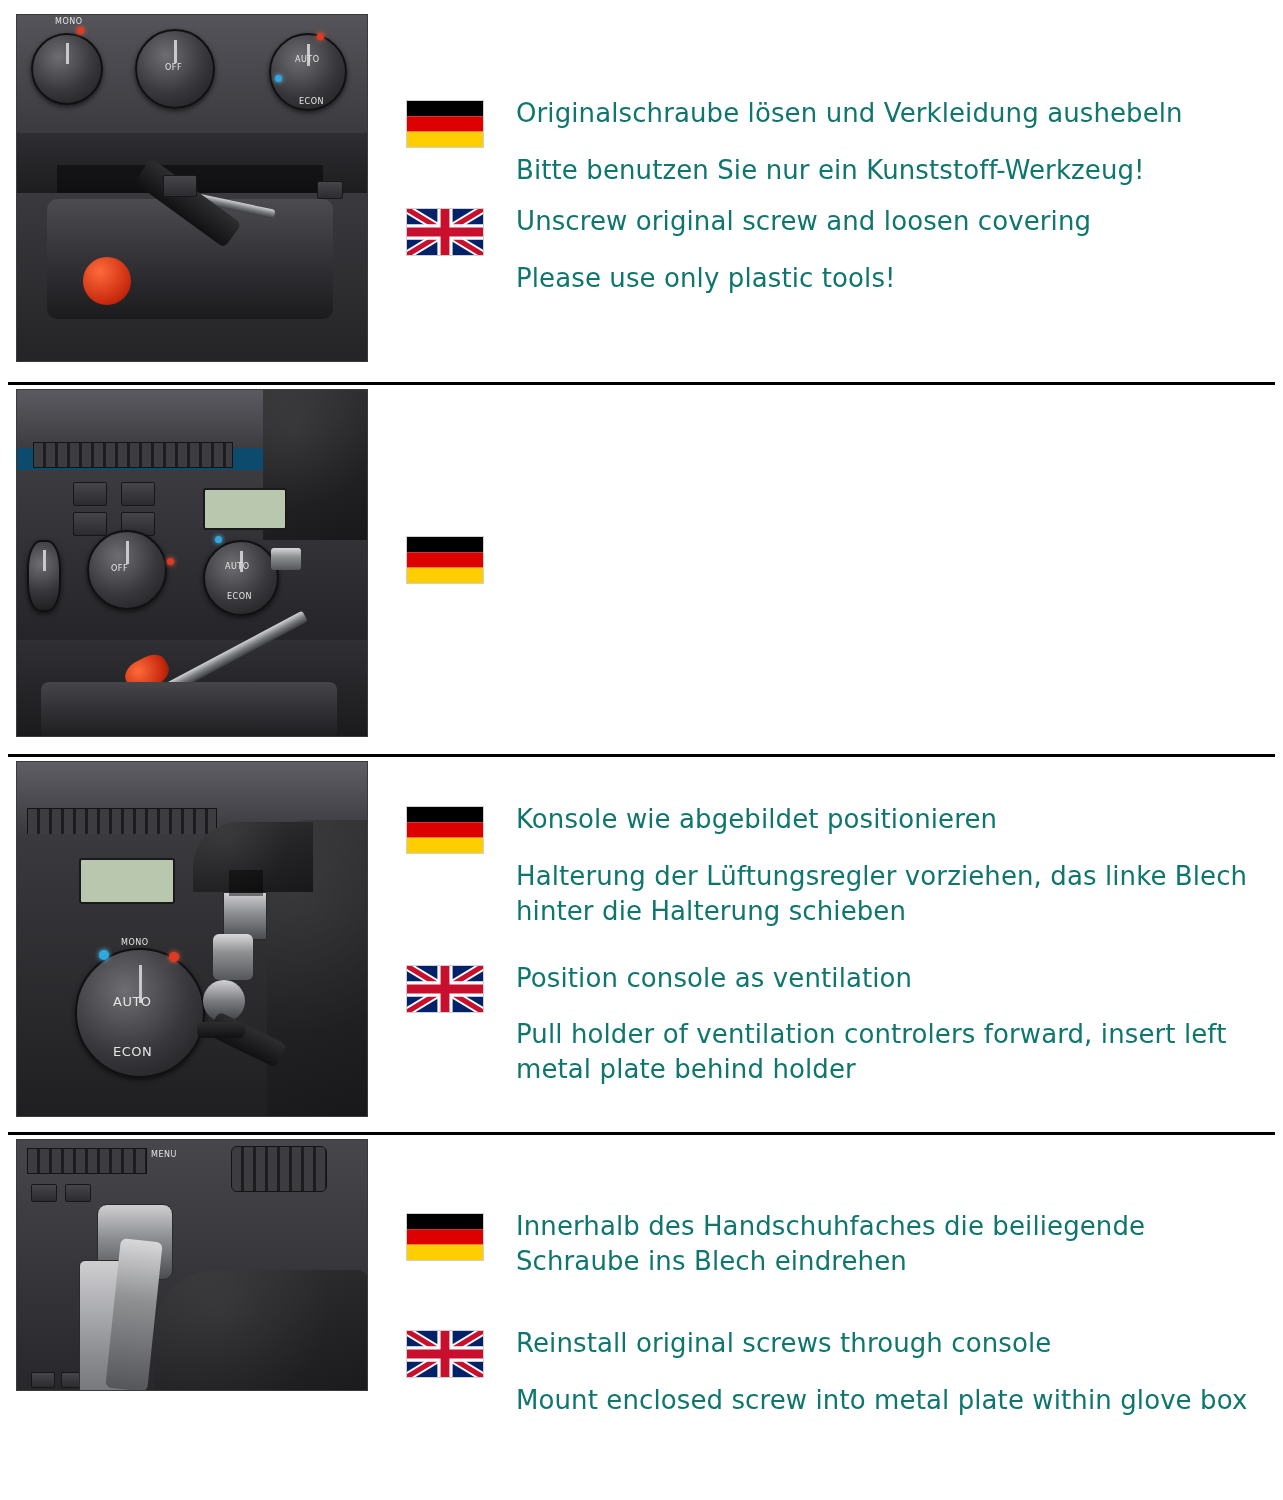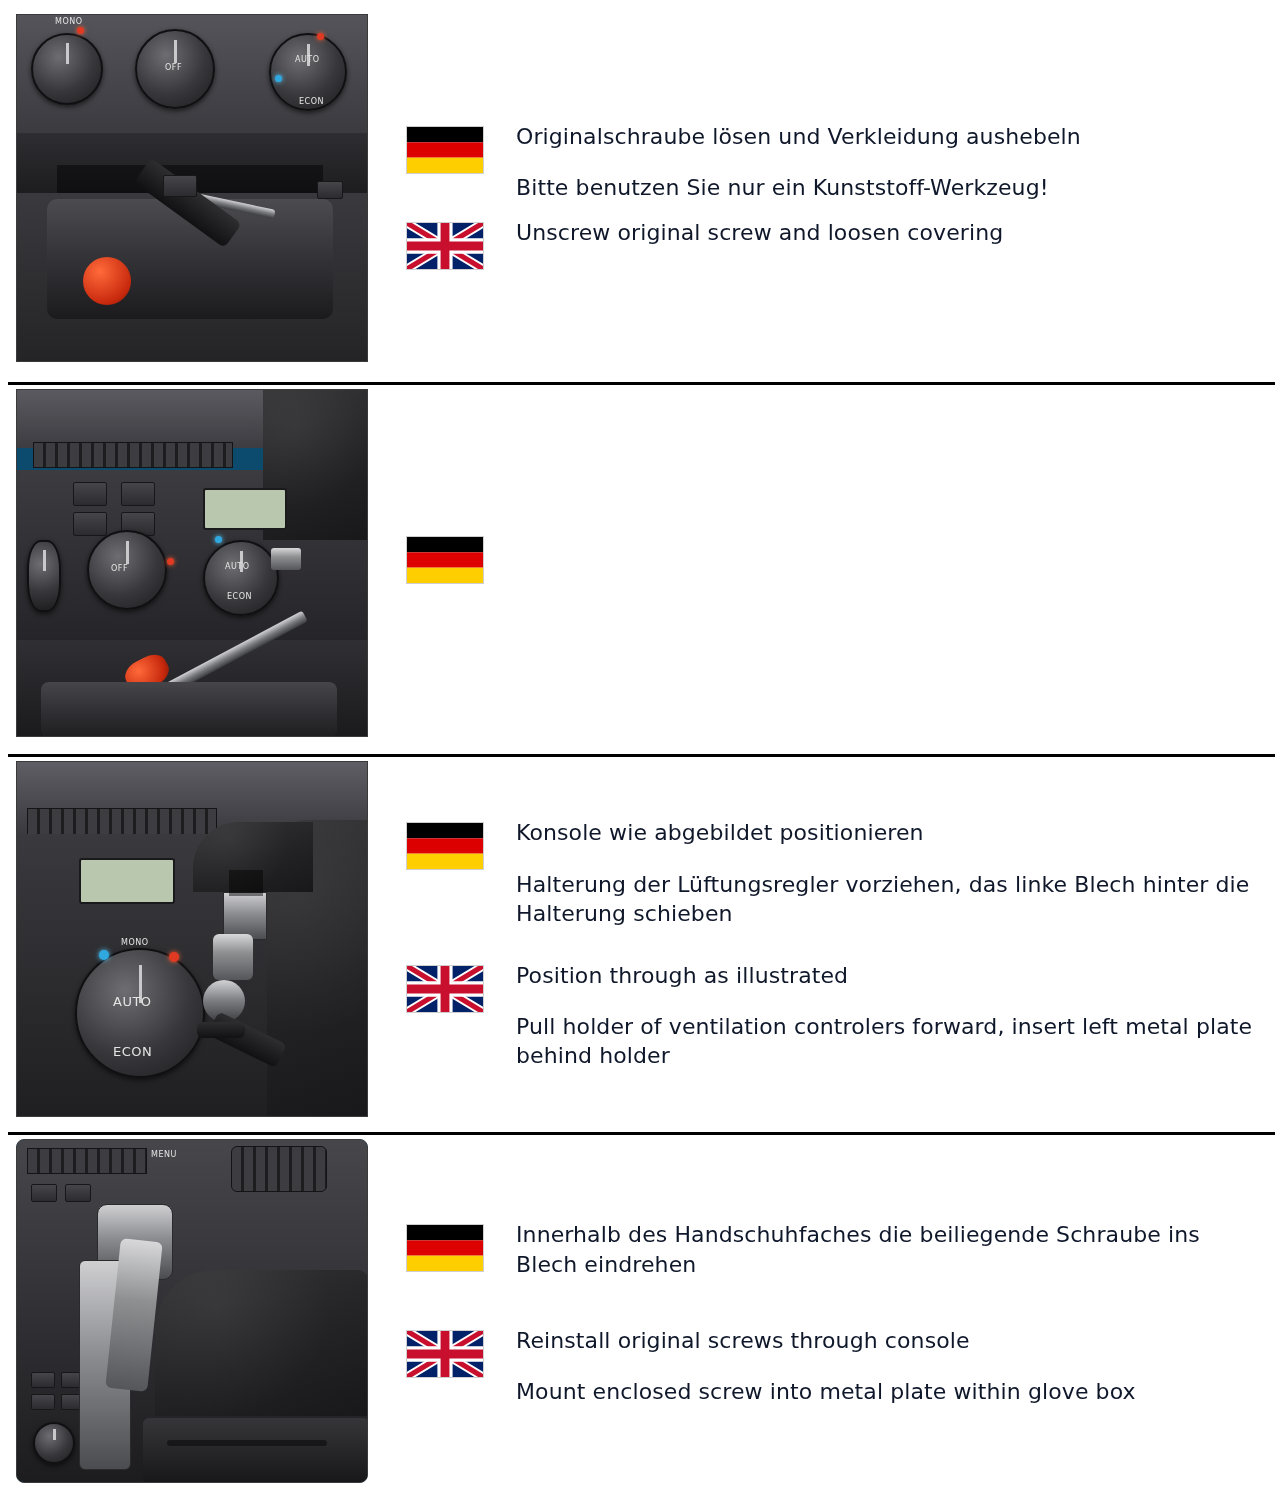--- a/index.html
+++ b/index.html
@@ -56,23 +56,23 @@
     border: 1px solid #cfcfcf;
     position: relative;
     overflow: hidden;
   }
   .flag svg { display: block; width: 100%; height: 100%; }
   .lines {
     flex: 1 1 auto;
     padding-top: 0px;
   }
   .line {
-    font-size: 22px;
+    font-size: 26px;
     line-height: 1.34;
-    color: #0f172a;
+    color: #0f766e;
     margin: 0 0 22px 0;
     letter-spacing: 0.1px;
   }
   .line:last-child { margin-bottom: 0; }
 
   
   .ph {
     position: absolute;
     inset: 0;
   }
@@ -222,20 +222,21 @@
           <svg viewBox="0 0 60 36" preserveAspectRatio="none">
             <rect width="60" height="36" fill="#012169"></rect>
             <path d="M0,0 L60,36 M60,0 L0,36" stroke="#ffffff" stroke-width="7"></path>
             <path d="M0,0 L60,36 M60,0 L0,36" stroke="#c8102e" stroke-width="4"></path>
             <path d="M30,0 V36 M0,18 H60" stroke="#ffffff" stroke-width="12"></path>
             <path d="M30,0 V36 M0,18 H60" stroke="#c8102e" stroke-width="7"></path>
           </svg>
         </div>
         <div class="lines">
           <p class="line">Unscrew original screw and loosen covering</p>
+          <p class="line">Please use only plastic tools!</p>
         </div>
       </div>
     </div>
   </div>
 
   <div class="row" style="height:372px;">
     <div class="photo-cell">
       <div class="photo" style="height:348px;">
         <div class="ph">
           <div class="panel" style="left:0;top:0;width:100%;height:58px;background:linear-gradient(180deg,#5a5a60,#3c3c41);"></div>
@@ -330,30 +331,30 @@
         <div class="flag">
           <svg viewBox="0 0 60 36" preserveAspectRatio="none">
             <rect width="60" height="36" fill="#012169"></rect>
             <path d="M0,0 L60,36 M60,0 L0,36" stroke="#ffffff" stroke-width="7"></path>
             <path d="M0,0 L60,36 M60,0 L0,36" stroke="#c8102e" stroke-width="4"></path>
             <path d="M30,0 V36 M0,18 H60" stroke="#ffffff" stroke-width="12"></path>
             <path d="M30,0 V36 M0,18 H60" stroke="#c8102e" stroke-width="7"></path>
           </svg>
         </div>
         <div class="lines">
-          <p class="line">Position through as illustrated</p>
+          <p class="line">Position console as ventilation</p>
           <p class="line" style="margin-bottom:0;">Pull holder of ventilation controlers forward, insert left metal plate behind holder</p>
         </div>
       </div>
     </div>
   </div>
 
   <div class="row" style="height:360px;">
     <div class="photo-cell">
-      <div class="photo" style="height:344px;border-radius:8px;">
+      <div class="photo" style="height:252px;">
         <div class="ph">
           <div class="panel" style="left:0;top:0;width:100%;height:344px;background:linear-gradient(180deg,#46464b,#1c1c1f);"></div>
 
           <div class="vent" style="left:10px;top:8px;width:120px;height:26px;"></div>
           <div class="vent" style="left:214px;top:6px;width:96px;height:46px;border-radius:6px;"></div>
           <div class="knobtxt" style="left:134px;top:10px;">MENU</div>
 
           <div class="btn" style="left:14px;top:44px;width:26px;height:18px;"></div>
           <div class="btn" style="left:48px;top:44px;width:26px;height:18px;"></div>
           <div class="btn" style="left:14px;top:232px;width:24px;height:16px;"></div>

